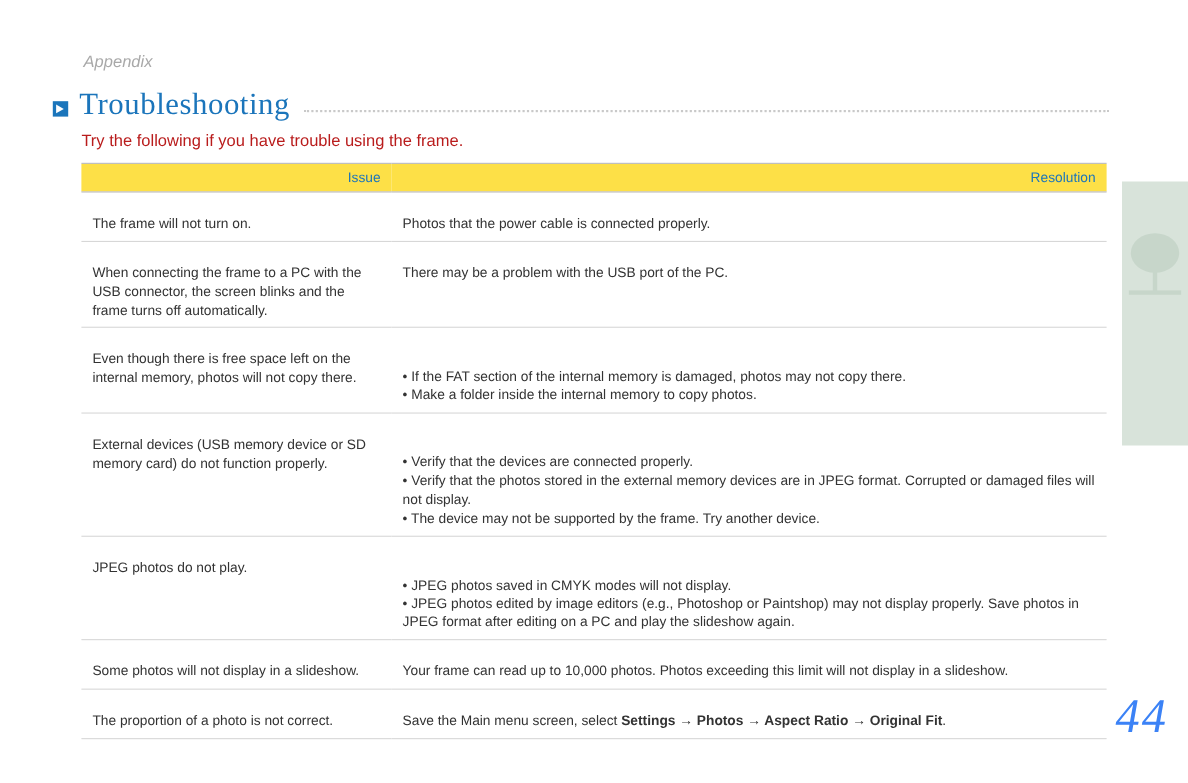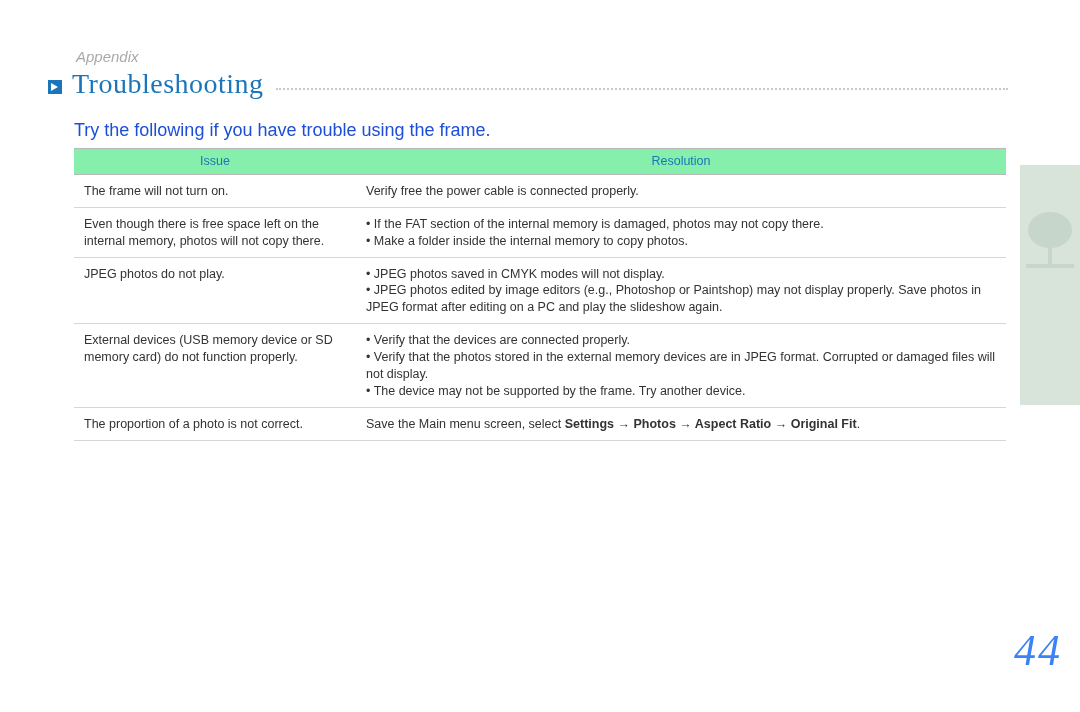--- a/index.html
+++ b/index.html
@@ -7,33 +7,33 @@
   .page { position: relative; width: 1080px; height: 712px; overflow: hidden; }
 
   
   .deco { position: absolute; right: 0; top: 0; width: 60px; height: 712px; }
   .deco .sky { position: absolute; right: 0; top: 165px; width: 60px; height: 240px; background: #d8e3da; }
   .deco .tree { position: absolute; right: 6px; top: 210px; width: 48px; height: 60px; }
   .deco .ducks { position: absolute; right: 2px; top: 410px; width: 58px; height: 110px; }
 
   .appendix { position: absolute; left: 76px; top: 48px; font-family: Liberation Sans, sans-serif; font-size: 15px; color: #a9a9a9; font-style: italic; }
 
-  .title-row { position: absolute; left: 48px; top: 68px; width: 960px; display: flex; align-items: center; }
+  .title-row { position: absolute; left: 48px; top: 80px; width: 960px; display: flex; align-items: center; }
   .bullet-icon { width: 14px; height: 14px; background: #1b75bb; position: relative; margin-right: 10px; margin-top: 6px; }
   .bullet-icon::after { content: ""; position: absolute; left: 3px; top: 3px; width: 0; height: 0; border-left: 7px solid #fff; border-top: 4px solid transparent; border-bottom: 4px solid transparent; }
   .title { font-family: Georgia, 'Times New Roman', serif; font-size: 28px; color: #1b75bb; font-weight: 400; letter-spacing: .5px; }
   .dots { flex: 1; margin-left: 12px; border-bottom: 2px dotted #c9c9c9; height: 12px; }
 
-  .intro { position: absolute; left: 74px; top: 120px; font-size: 18px; color: #1d4ed8; }
+  .intro { position: absolute; left: 74px; top: 120px; font-size: 15px; color: #b91c1c; }
 
   .tbl { position: absolute; left: 74px; top: 148px; width: 932px; border-collapse: collapse; font-size: 12.5px; line-height: 1.35; }
-  .tbl th { text-align: center; font-weight: 400; background: #86efac; color: #1b75bb; padding: 4px 10px; border-top: 1px solid #b8b8b8; border-bottom: 1px solid #b8b8b8; }
-  .tbl td { vertical-align: top; padding: 8px 10px 7px 10px; border-bottom: 1px solid #d7d7d7; color: #333; }
+  .tbl th { text-align: right; font-weight: 400; background: #fde047; color: #1b75bb; padding: 4px 10px; border-top: 1px solid #b8b8b8; border-bottom: 1px solid #b8b8b8; }
+  .tbl td { vertical-align: top; padding: 20px 10px 7px 10px; border-bottom: 1px solid #d7d7d7; color: #333; }
   .col-issue { width: 282px; }
-  .tbl ul { list-style: none; padding: 0; }
+  .tbl ul { list-style: none; padding: 0; margin-top: 16px; }
   .tbl ul li::before { content: "•  "; }
   .bold { font-weight: 700; }
 
   .page-num { position: absolute; right: 18px; bottom: 36px; font-family: Georgia, 'Times New Roman', serif; font-size: 44px; color: #3b82f6; font-style: italic; letter-spacing: 2px; }
 </style>
 </head>
 <body>
 
 <div class="page">
 
@@ -65,51 +65,59 @@
   <table class="tbl">
     <thead>
       <tr>
         <th class="col-issue">Issue</th>
         <th>Resolution</th>
       </tr>
     </thead>
     <tbody id="tbody">
         <tr>
           <td class="col-issue">The frame will not turn on.</td>
-          <td>Verify free the power cable is connected properly.</td>
+          <td>Photos that the power cable is connected properly.</td>
+        </tr>
+        <tr>
+          <td class="col-issue">When connecting the frame to a PC with the USB connector, the screen blinks and the frame turns off automatically.</td>
+          <td>There may be a problem with the USB port of the PC.</td>
         </tr>
         <tr>
           <td class="col-issue">Even though there is free space left on the internal memory, photos will not copy there.</td>
           <td>
             <ul>
               <li>If the FAT section of the internal memory is damaged, photos may not copy there.</li>
               <li>Make a folder inside the internal memory to copy photos.</li>
-            </ul>
-          </td>
-        </tr>
-        <tr>
-          <td class="col-issue">JPEG photos do not play.</td>
-          <td>
-            <ul>
-              <li>JPEG photos saved in CMYK modes will not display.</li>
-              <li>JPEG photos edited by image editors (e.g., Photoshop or Paintshop) may not display properly. Save photos in JPEG format after editing on a PC and play the slideshow again.</li>
             </ul>
           </td>
         </tr>
         <tr>
           <td class="col-issue">External devices (USB memory device or SD memory card) do not function properly.</td>
           <td>
             <ul>
               <li>Verify that the devices are connected properly.</li>
               <li>Verify that the photos stored in the external memory devices are in JPEG format. Corrupted or damaged files will not display.</li>
               <li>The device may not be supported by the frame. Try another device.</li>
             </ul>
           </td>
         </tr>
         <tr>
+          <td class="col-issue">JPEG photos do not play.</td>
+          <td>
+            <ul>
+              <li>JPEG photos saved in CMYK modes will not display.</li>
+              <li>JPEG photos edited by image editors (e.g., Photoshop or Paintshop) may not display properly. Save photos in JPEG format after editing on a PC and play the slideshow again.</li>
+            </ul>
+          </td>
+        </tr>
+        <tr>
+          <td class="col-issue">Some photos will not display in a slideshow.</td>
+          <td>Your frame can read up to 10,000 photos. Photos exceeding this limit will not display in a slideshow.</td>
+        </tr>
+        <tr>
           <td class="col-issue">The proportion of a photo is not correct.</td>
           <td><span>Save the Main menu screen, select </span><span class="bold">Settings → Photos → Aspect Ratio → Original Fit</span><span>.</span></td>
         </tr>
       </tbody>
   </table>
 
   <div class="page-num">44</div>
 
 </div>
 

